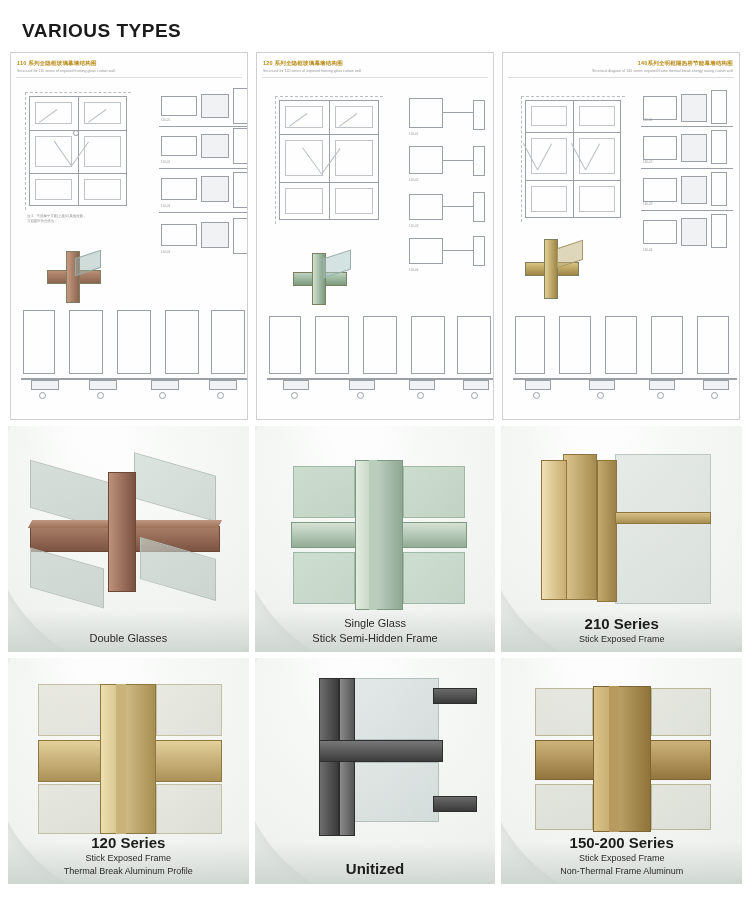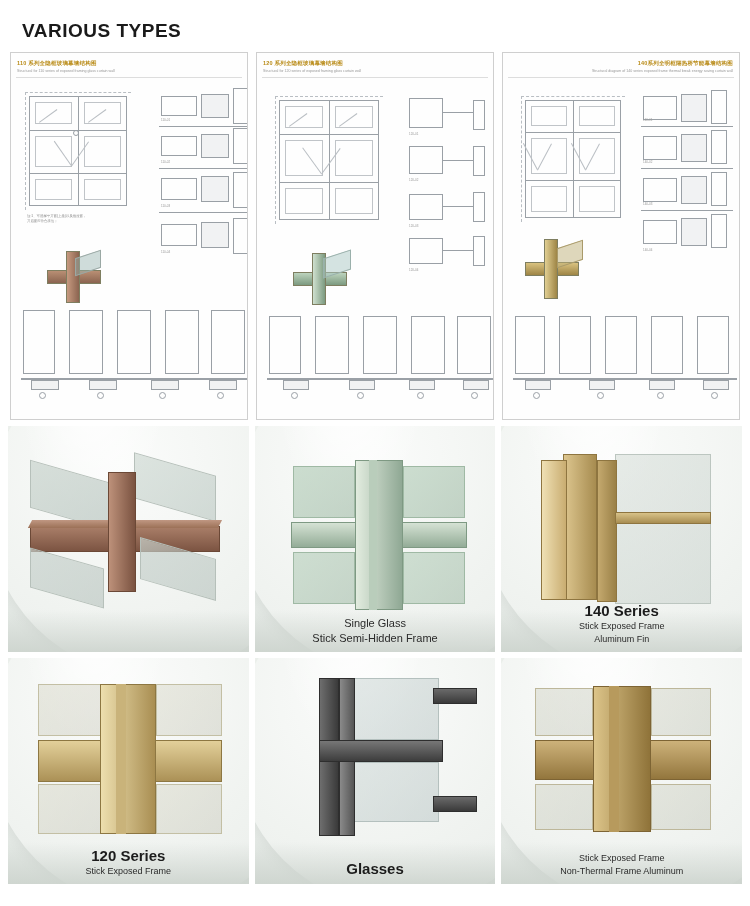--- a/index.html
+++ b/index.html
@@ -443,20 +443,21 @@
     <div class="prof" style="left:22px;top:38px;width:200px;height:140px;">
       <div class="glasspane" style="position:absolute;left:0;top:8px;width:86px;height:48px;background:linear-gradient(135deg,rgba(206,216,210,0.8),rgba(176,190,184,0.6));border:1px solid #b6c0ba;transform:skewY(16deg);"></div>
       <div class="glasspane" style="position:absolute;left:104px;top:0px;width:82px;height:46px;background:linear-gradient(135deg,rgba(210,220,214,0.75),rgba(180,194,188,0.55));border:1px solid #b6c0ba;transform:skewY(16deg);"></div>
       <div class="h-arm" style="left:0;top:62px;width:190px;height:26px;background:linear-gradient(180deg,#a97e68,#7c5442);border:1px solid #6b4836;"></div>
       <div class="h-arm" style="left:0;top:56px;width:190px;height:8px;background:linear-gradient(180deg,#c09782,#9c7157);transform:skewX(-28deg);"></div>
       <div class="v-arm" style="left:78px;top:8px;width:28px;height:120px;background:linear-gradient(90deg,#bd917a,#7a5240);border:1px solid #6b4836;"></div>
       <div class="glasspane" style="position:absolute;left:0;top:94px;width:74px;height:40px;background:linear-gradient(135deg,rgba(200,210,205,0.7),rgba(170,184,178,0.5));border:1px solid #b6c0ba;transform:skewY(16deg);"></div>
       <div class="glasspane" style="position:absolute;left:110px;top:84px;width:76px;height:42px;background:linear-gradient(135deg,rgba(200,210,205,0.7),rgba(170,184,178,0.5));border:1px solid #b6c0ba;transform:skewY(16deg);"></div>
     </div>
     <div class="caption">
+      <div class="cap-line">Double Glasses</div>
     </div>
   </div>
 
   <div class="photo-card dark-floor">
     <div class="wall-arc"></div>
     <div class="spot" style="left:20px;"></div>
     <div class="prof" style="left:36px;top:34px;width:180px;height:150px;">
       <div class="glasspane" style="position:absolute;left:2px;top:6px;width:62px;height:52px;background:linear-gradient(135deg,rgba(196,216,200,0.85),rgba(160,186,166,0.6));border:1px solid #9fb9a4;"></div>
       <div class="glasspane" style="position:absolute;left:112px;top:6px;width:62px;height:52px;background:linear-gradient(135deg,rgba(196,216,200,0.85),rgba(160,186,166,0.6));border:1px solid #9fb9a4;"></div>
       <div class="glasspane" style="position:absolute;left:2px;top:92px;width:62px;height:52px;background:linear-gradient(135deg,rgba(196,216,200,0.8),rgba(160,186,166,0.55));border:1px solid #9fb9a4;"></div>
@@ -475,23 +476,22 @@
     <div class="wall-arc"></div>
     <div class="spot" style="left:18px;"></div>
     <div class="prof" style="left:40px;top:28px;width:180px;height:150px;">
       <div class="glasspane" style="position:absolute;left:74px;top:0px;width:96px;height:150px;background:linear-gradient(135deg,rgba(212,220,214,0.55),rgba(184,196,190,0.4));border:1px solid #bcc6c0;"></div>
       <div class="v-arm" style="left:22px;top:0;width:34px;height:146px;background:linear-gradient(90deg,#ddc68f,#a78c50);border:1px solid #8e7540;"></div>
       <div class="v-arm" style="left:56px;top:6px;width:20px;height:142px;background:linear-gradient(90deg,#c4a96e,#9a8047);border:1px solid #8e7540;"></div>
       <div class="h-arm" style="left:0;top:6px;width:26px;height:140px;background:linear-gradient(90deg,#efe0b4,#c9ad71);border:1px solid #8e7540;"></div>
       <div class="h-arm" style="left:74px;top:58px;width:96px;height:12px;background:linear-gradient(180deg,#d8c289,#a88d52);border:1px solid #8e7540;"></div>
     </div>
     <div class="caption">
-      <div class="cap-title">140 Series</div>
+      <div class="cap-title">210 Series</div>
       <div class="cap-line small">Stick Exposed Frame</div>
-      <div class="cap-line small">Aluminum Fin</div>
     </div>
   </div>
 </div>
 
 <div class="photo-row">
 
   <div class="photo-card dark-floor">
     <div class="wall-arc"></div>
     <div class="spot" style="left:12px;"></div>
     <div class="prof" style="left:30px;top:26px;width:190px;height:150px;">
@@ -499,50 +499,52 @@
       <div class="glasspane" style="position:absolute;left:118px;top:0;width:66px;height:52px;background:linear-gradient(135deg,rgba(216,216,200,0.5),rgba(186,186,170,0.35));border:1px solid #c3bfa4;"></div>
       <div class="glasspane" style="position:absolute;left:0;top:100px;width:66px;height:50px;background:linear-gradient(135deg,rgba(216,216,200,0.5),rgba(186,186,170,0.35));border:1px solid #c3bfa4;"></div>
       <div class="glasspane" style="position:absolute;left:118px;top:100px;width:66px;height:50px;background:linear-gradient(135deg,rgba(216,216,200,0.5),rgba(186,186,170,0.35));border:1px solid #c3bfa4;"></div>
       <div class="h-arm" style="left:0;top:56px;width:184px;height:42px;background:linear-gradient(180deg,#e3d09a,#ab9156);border:1px solid #8d7742;"></div>
       <div class="v-arm" style="left:62px;top:0;width:56px;height:150px;background:linear-gradient(90deg,#eddfae,#a98e52);border:1px solid #8d7742;"></div>
       <div class="v-arm" style="left:78px;top:0;width:10px;height:150px;background:#c9b37a;border:none;"></div>
     </div>
     <div class="caption">
       <div class="cap-title">120 Series</div>
       <div class="cap-line small">Stick Exposed Frame</div>
+      <div class="cap-line small">Thermal Break Aluminum Profile</div>
     </div>
   </div>
 
   <div class="photo-card dark-floor">
     <div class="wall-arc"></div>
     <div class="spot" style="left:22px;"></div>
     <div class="prof" style="left:46px;top:20px;width:180px;height:160px;">
       <div class="glasspane" style="position:absolute;left:52px;top:0;width:86px;height:62px;background:linear-gradient(135deg,rgba(208,218,216,0.6),rgba(176,190,190,0.45));border:1px solid #b4c0be;"></div>
       <div class="glasspane" style="position:absolute;left:52px;top:84px;width:86px;height:60px;background:linear-gradient(135deg,rgba(208,218,216,0.6),rgba(176,190,190,0.45));border:1px solid #b4c0be;"></div>
       <div class="v-arm" style="left:18px;top:0;width:20px;height:158px;background:linear-gradient(90deg,#6e6e6e,#3a3a3a);border:1px solid #2e2e2e;"></div>
       <div class="v-arm" style="left:38px;top:0;width:16px;height:158px;background:linear-gradient(90deg,#8a8a8a,#555);border:1px solid #2e2e2e;"></div>
       <div class="h-arm" style="left:18px;top:62px;width:124px;height:22px;background:linear-gradient(180deg,#777,#3d3d3d);border:1px solid #2e2e2e;"></div>
       <div class="h-arm" style="left:132px;top:10px;width:44px;height:16px;background:linear-gradient(180deg,#6a6a6a,#3a3a3a);border:1px solid #2e2e2e;"></div>
       <div class="h-arm" style="left:132px;top:118px;width:44px;height:16px;background:linear-gradient(180deg,#6a6a6a,#3a3a3a);border:1px solid #2e2e2e;"></div>
     </div>
     <div class="caption">
-      <div class="cap-title">Glasses</div>
+      <div class="cap-title">Unitized</div>
     </div>
   </div>
 
   <div class="photo-card dark-floor">
     <div class="wall-arc"></div>
     <div class="spot" style="left:16px;"></div>
     <div class="prof" style="left:34px;top:28px;width:180px;height:146px;">
       <div class="glasspane" style="position:absolute;left:0;top:2px;width:58px;height:48px;background:linear-gradient(135deg,rgba(210,212,198,0.5),rgba(180,184,168,0.35));border:1px solid #bdb79a;"></div>
       <div class="glasspane" style="position:absolute;left:116px;top:2px;width:60px;height:48px;background:linear-gradient(135deg,rgba(210,212,198,0.5),rgba(180,184,168,0.35));border:1px solid #bdb79a;"></div>
       <div class="glasspane" style="position:absolute;left:0;top:98px;width:58px;height:46px;background:linear-gradient(135deg,rgba(210,212,198,0.5),rgba(180,184,168,0.35));border:1px solid #bdb79a;"></div>
       <div class="glasspane" style="position:absolute;left:116px;top:98px;width:60px;height:46px;background:linear-gradient(135deg,rgba(210,212,198,0.5),rgba(180,184,168,0.35));border:1px solid #bdb79a;"></div>
       <div class="h-arm" style="left:0;top:54px;width:176px;height:40px;background:linear-gradient(180deg,#cdb27a,#93763d);border:1px solid #7d6434;"></div>
       <div class="v-arm" style="left:58px;top:0;width:58px;height:146px;background:linear-gradient(90deg,#dcc489,#8f7339);border:1px solid #7d6434;"></div>
       <div class="v-arm" style="left:74px;top:0;width:10px;height:146px;background:#b79a5d;border:none;"></div>
     </div>
     <div class="caption">
+      <div class="cap-title">150-200 Series</div>
       <div class="cap-line small">Stick Exposed Frame</div>
       <div class="cap-line small">Non-Thermal Frame Aluminum</div>
     </div>
   </div>
 </div>
 
 </body></html>

